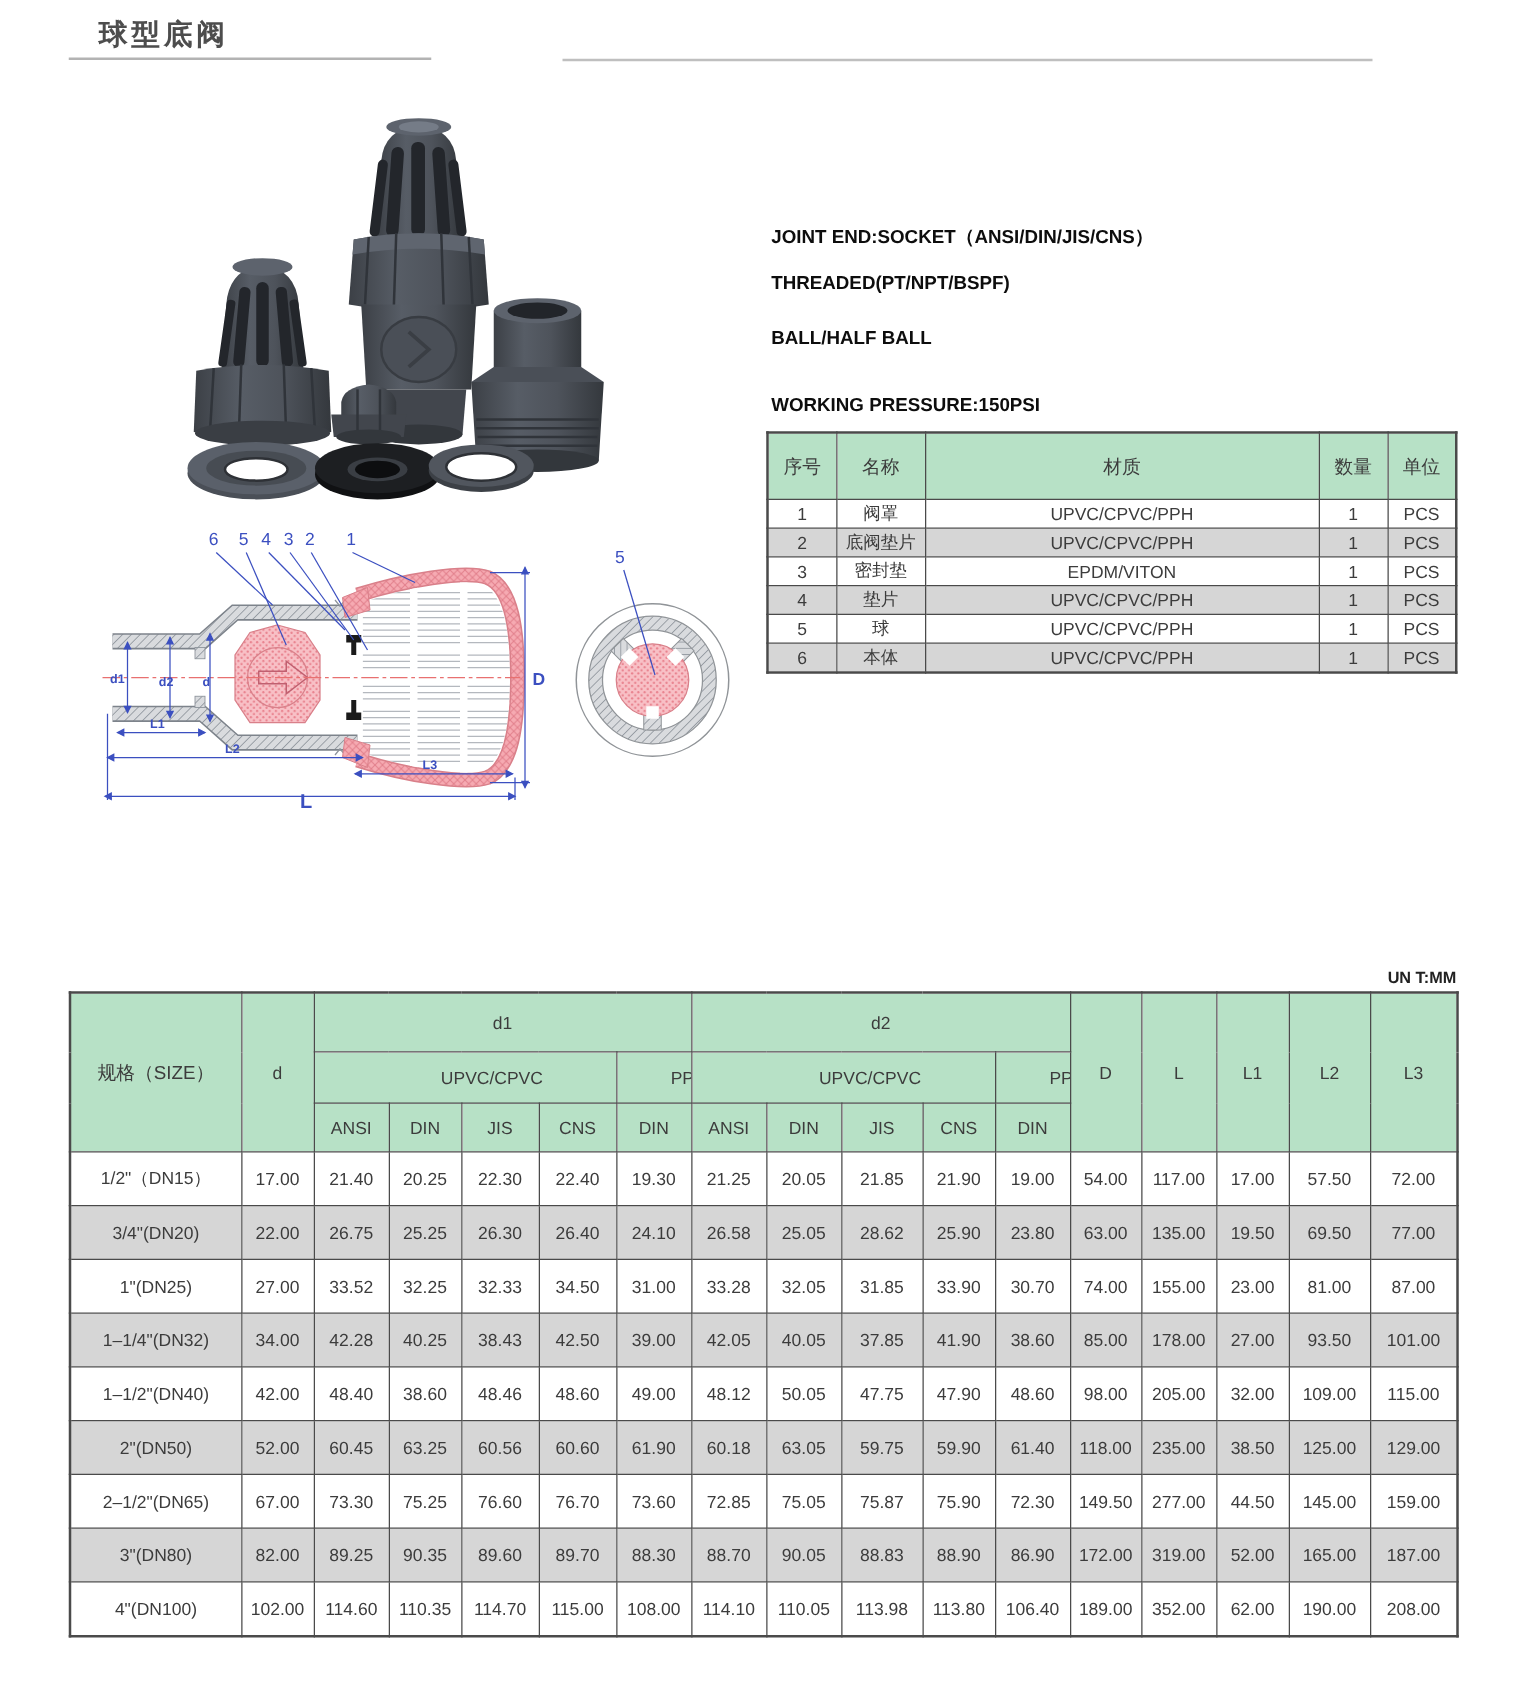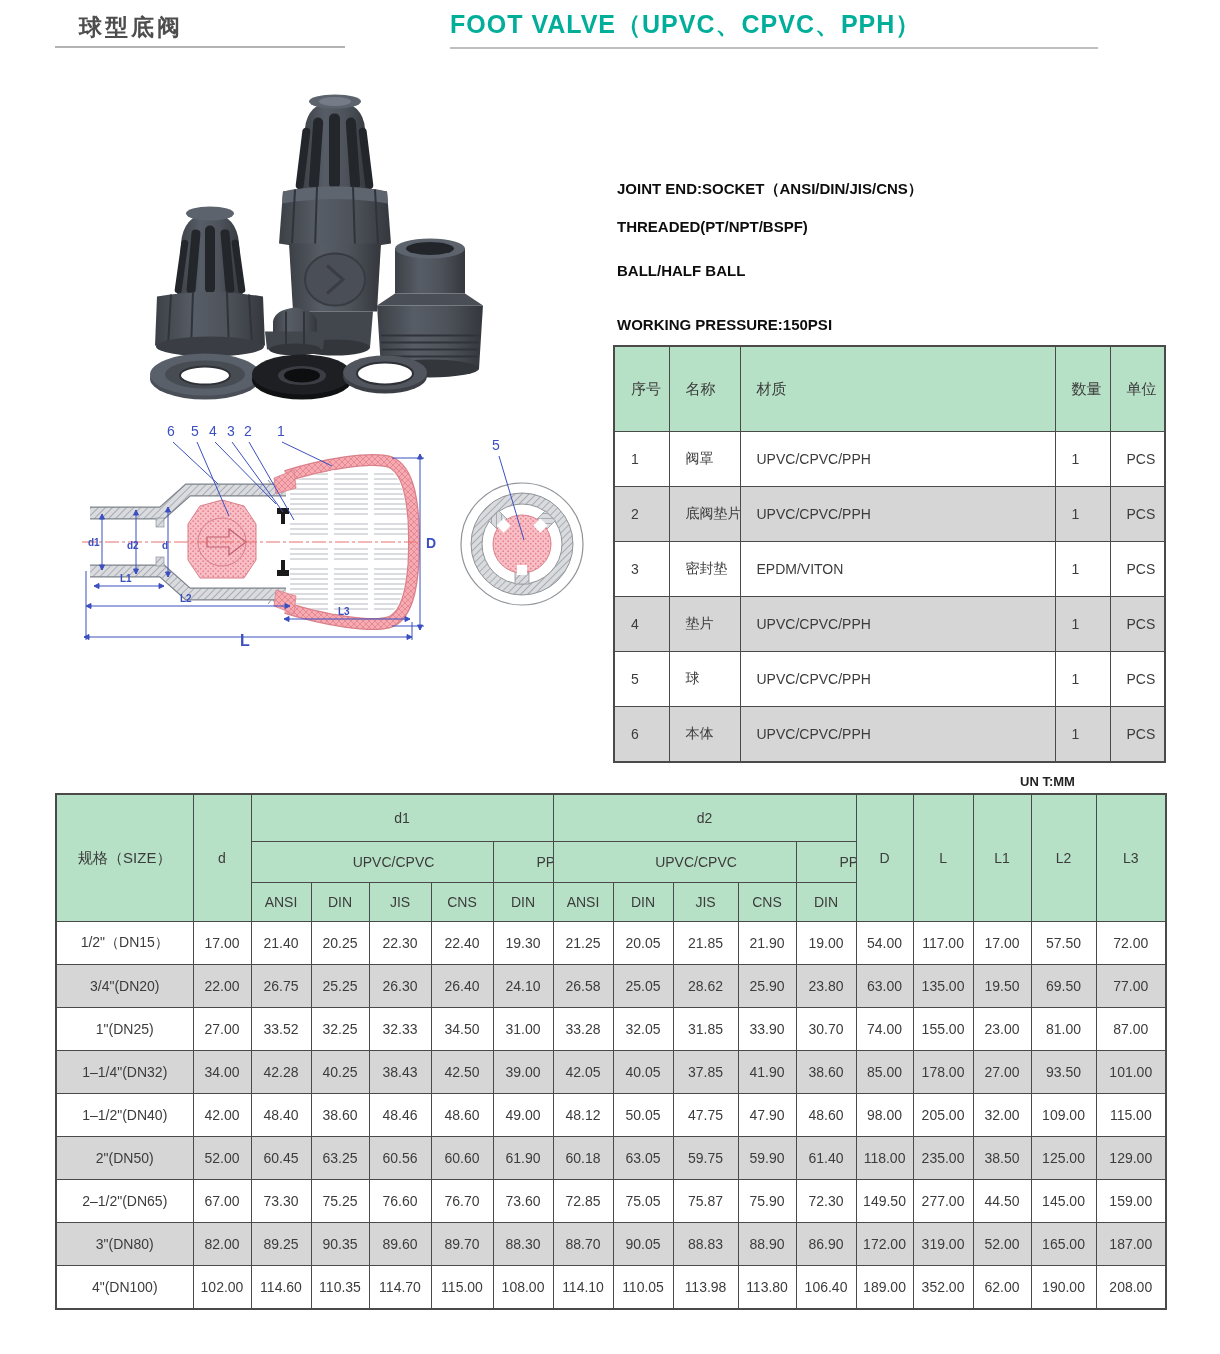--- a/index.html
+++ b/index.html
@@ -12,28 +12,28 @@
   .rule-right{position:absolute;left:450px;top:47px;width:648px;height:2px;background:#bfbfbf;}
   
   .specs{position:absolute;left:617px;top:174px;width:560px;}
   .spec-line{position:absolute;left:0;font-size:15px;font-weight:bold;color:#0d0d0d;white-space:nowrap;}
   .spec-line:nth-child(1){top:6px;}
   .spec-line:nth-child(2){top:44px;}
   .spec-line:nth-child(3){top:88px;}
   .spec-line:nth-child(4){top:142px;}
   
   .parts-table{position:absolute;left:613px;top:345px;width:551px;border-collapse:collapse;table-layout:fixed;}
-  .parts-table th,.parts-table td{border:1px solid #4a4a4a;text-align:left;vertical-align:middle;
-      font-size:14px;color:#3c3c3c;padding:16px;overflow:hidden;white-space:nowrap;}
+  .parts-table th,.parts-table td{border:1px solid #4a4a4a;text-align:center;vertical-align:middle;
+      font-size:14px;color:#3c3c3c;padding:0;overflow:hidden;white-space:nowrap;}
   .parts-table th{background:#B7E1C6;height:52px;font-size:15px;font-weight:normal;}
   .parts-table td{height:22px;background:#ffffff;}
   .parts-table tr.alt td{background:#d6d6d6;}
   .parts-table{border:2px solid #4a4a4a;}
   
-  .unit-note{position:absolute;left:1020px;top:774px;width:145px;text-align:left;font-size:13px;font-weight:bold;color:#222;}
+  .unit-note{position:absolute;left:1020px;top:774px;width:145px;text-align:right;font-size:13px;font-weight:bold;color:#222;}
   .dim-table{position:absolute;left:55px;top:793px;width:1110px;border-collapse:collapse;table-layout:fixed;border:2px solid #4a4a4a;}
   .dim-table th,.dim-table td{border:1px solid #4a4a4a;text-align:center;vertical-align:middle;
       font-size:14px;font-weight:normal;color:#3c3c3c;padding:0;overflow:hidden;white-space:nowrap;}
   .dim-table thead th{background:#B7E1C6;}
   .dim-table thead tr:nth-child(1) th{height:46px;}
   .dim-table thead tr:nth-child(2) th{height:40px;padding-left:43px;}
   .dim-table thead tr:nth-child(3) th{height:38px;}
   .dim-table tbody td{height:42px;background:#ffffff;}
   .dim-table tbody tr.alt td{background:#d6d6d6;}
   
@@ -41,21 +41,20 @@
   .drawing-svg{position:absolute;left:72px;top:420px;width:540px;height:235px;}
   .dim-label{font-family:"Liberation Sans",sans-serif;fill:#3B4FC0;}
   .callout{font-family:"Liberation Sans",sans-serif;fill:#3B4FC0;font-size:14px;}
 </style>
 </head>
 <body>
 
 <div class="page">
 
   <div class="title-cn">球型底阀</div>
-  <div class="title-en">FOOT VALVE（UPVC、CPVC、PPH）</div>
   <div class="rule-left"></div>
   <div class="rule-right"></div>
 
   <svg class="photo-svg" viewBox="0 0 470 330">
     <defs>
       <linearGradient id="pg" x1="0" y1="0" x2="1" y2="0">
         <stop offset="0" stop-color="#3c4046"></stop>
           <stop offset="0.35" stop-color="#575d66"></stop>
         <stop offset="0.65" stop-color="#4e535b"></stop>
           <stop offset="1" stop-color="#34383d"></stop>

